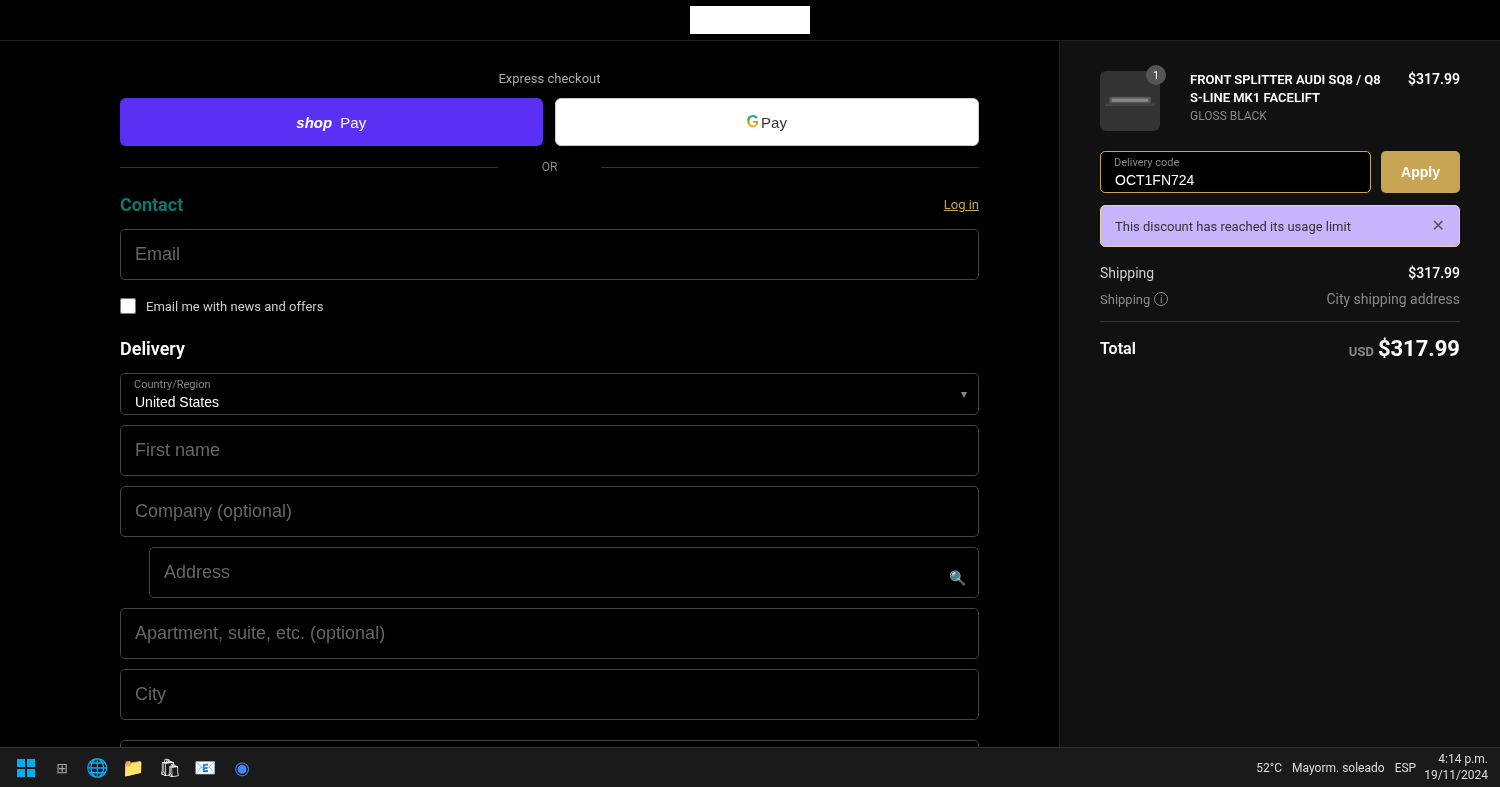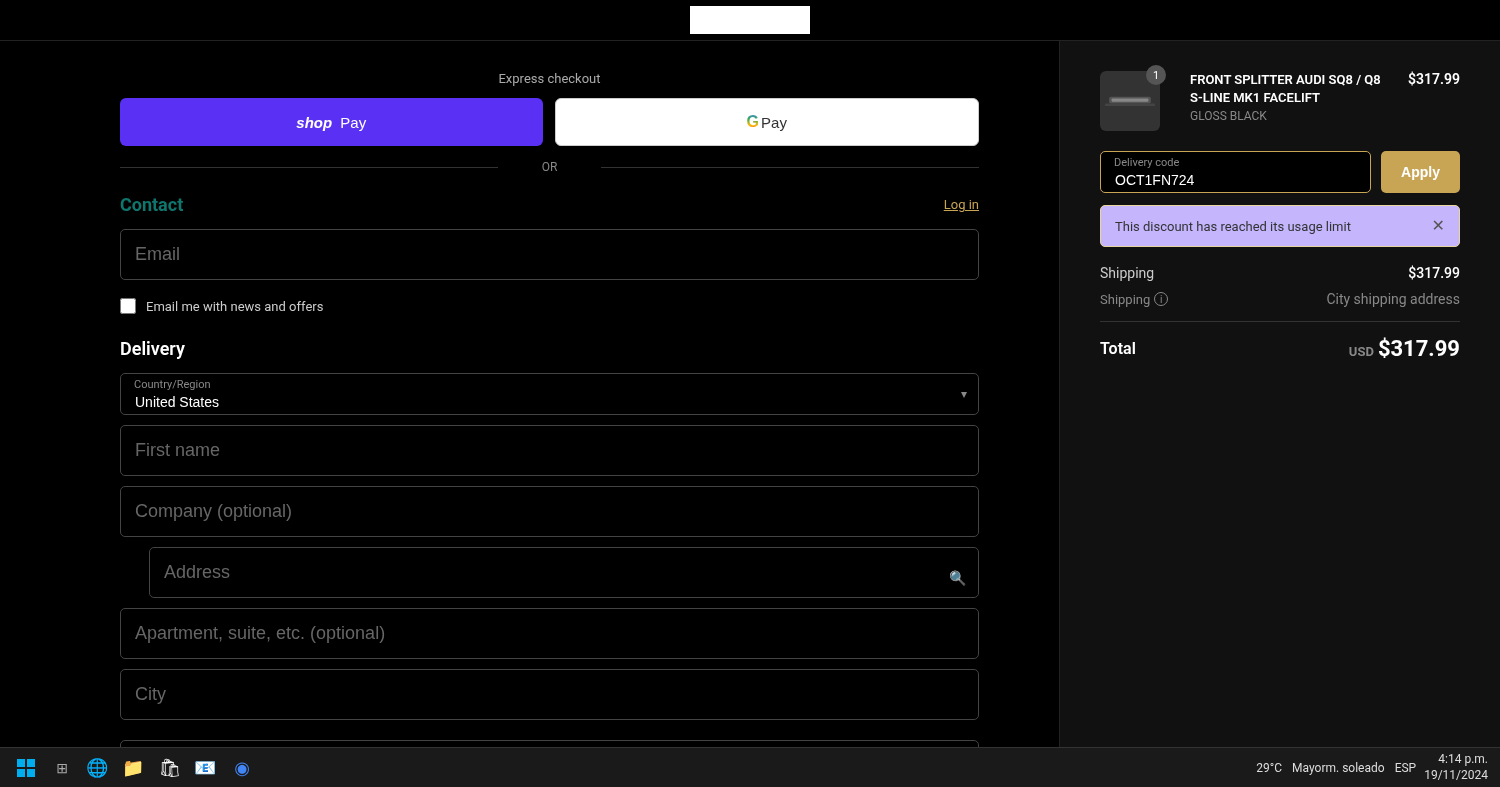--- a/index.html
+++ b/index.html
@@ -668,21 +668,21 @@
     </div>
     <div class="taskbar-icon" style="font-size:14px; color:#aaa;">⊞</div>
     <div class="taskbar-icon" style="font-size:18px;">🌐</div>
     <div class="taskbar-icon" style="font-size:18px;">📁</div>
     <div class="taskbar-icon" style="font-size:18px;">🛍</div>
     <div class="taskbar-icon" style="font-size:18px;">📧</div>
     <div class="taskbar-icon" style="font-size:18px; color: #4285f4;">◉</div>
   </div>
   <div class="taskbar-right">
     <div class="system-tray">
-      <span>29°C</span>
+      <span>52°C</span>
       <span>Mayorm. soleado</span>
       <span>ESP</span>
     </div>
     <div class="clock">
       <div>4:14 p.m.</div>
       <div>19/11/2024</div>
     </div>
   </div>
 </div>
 

